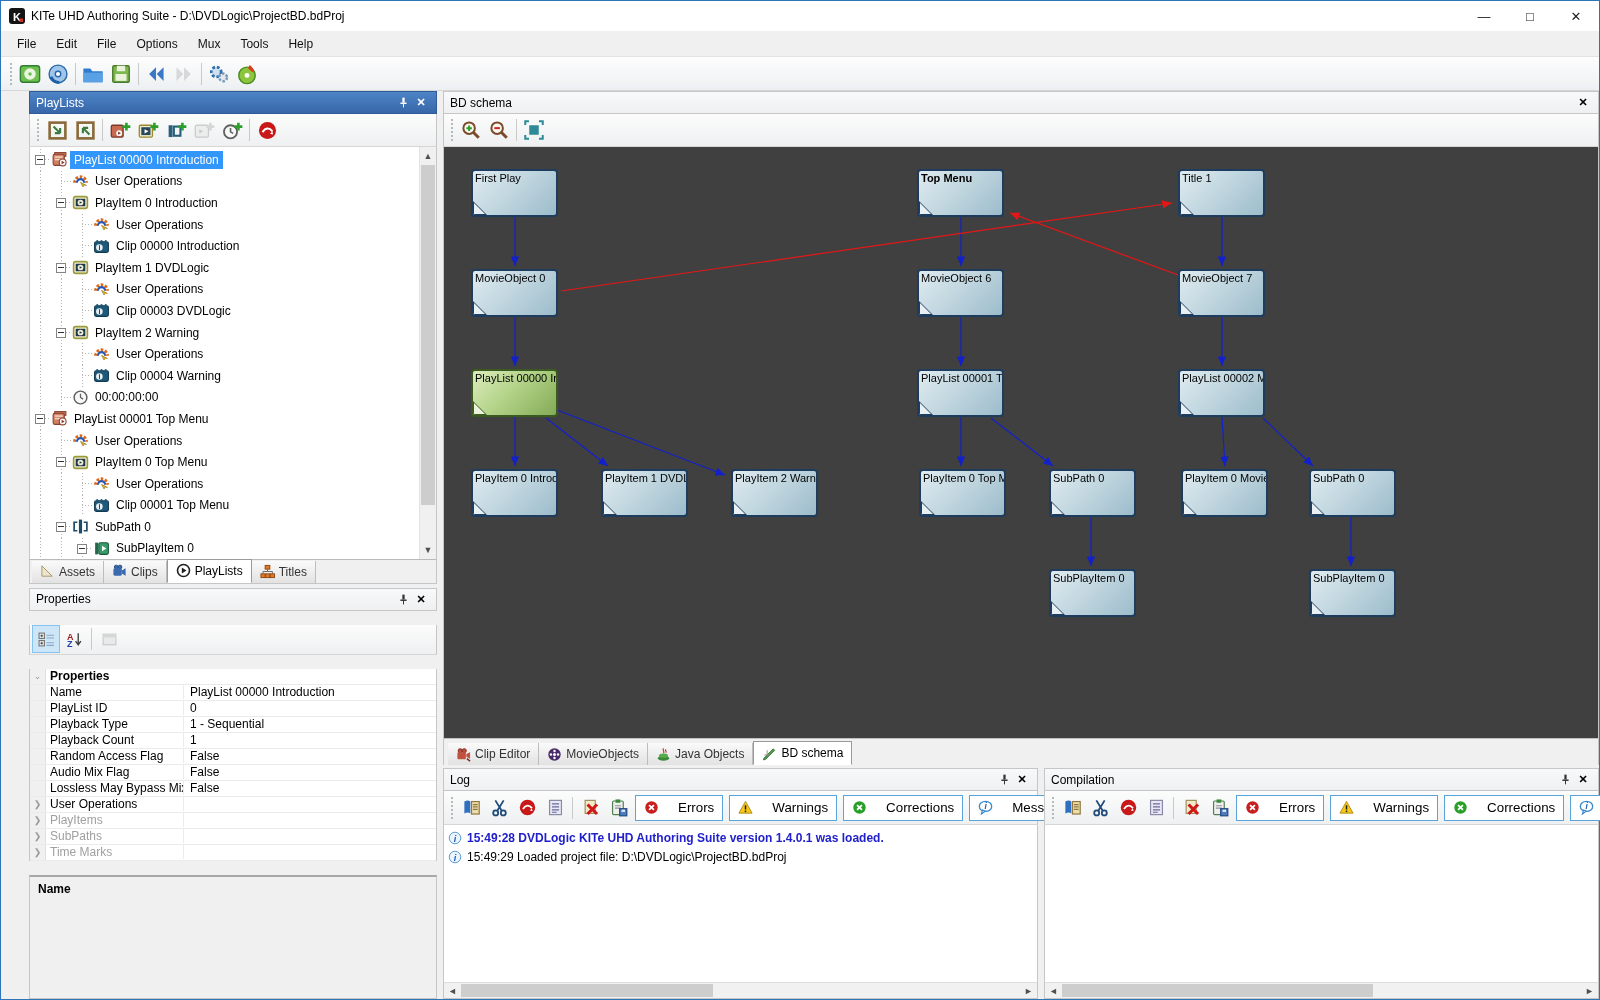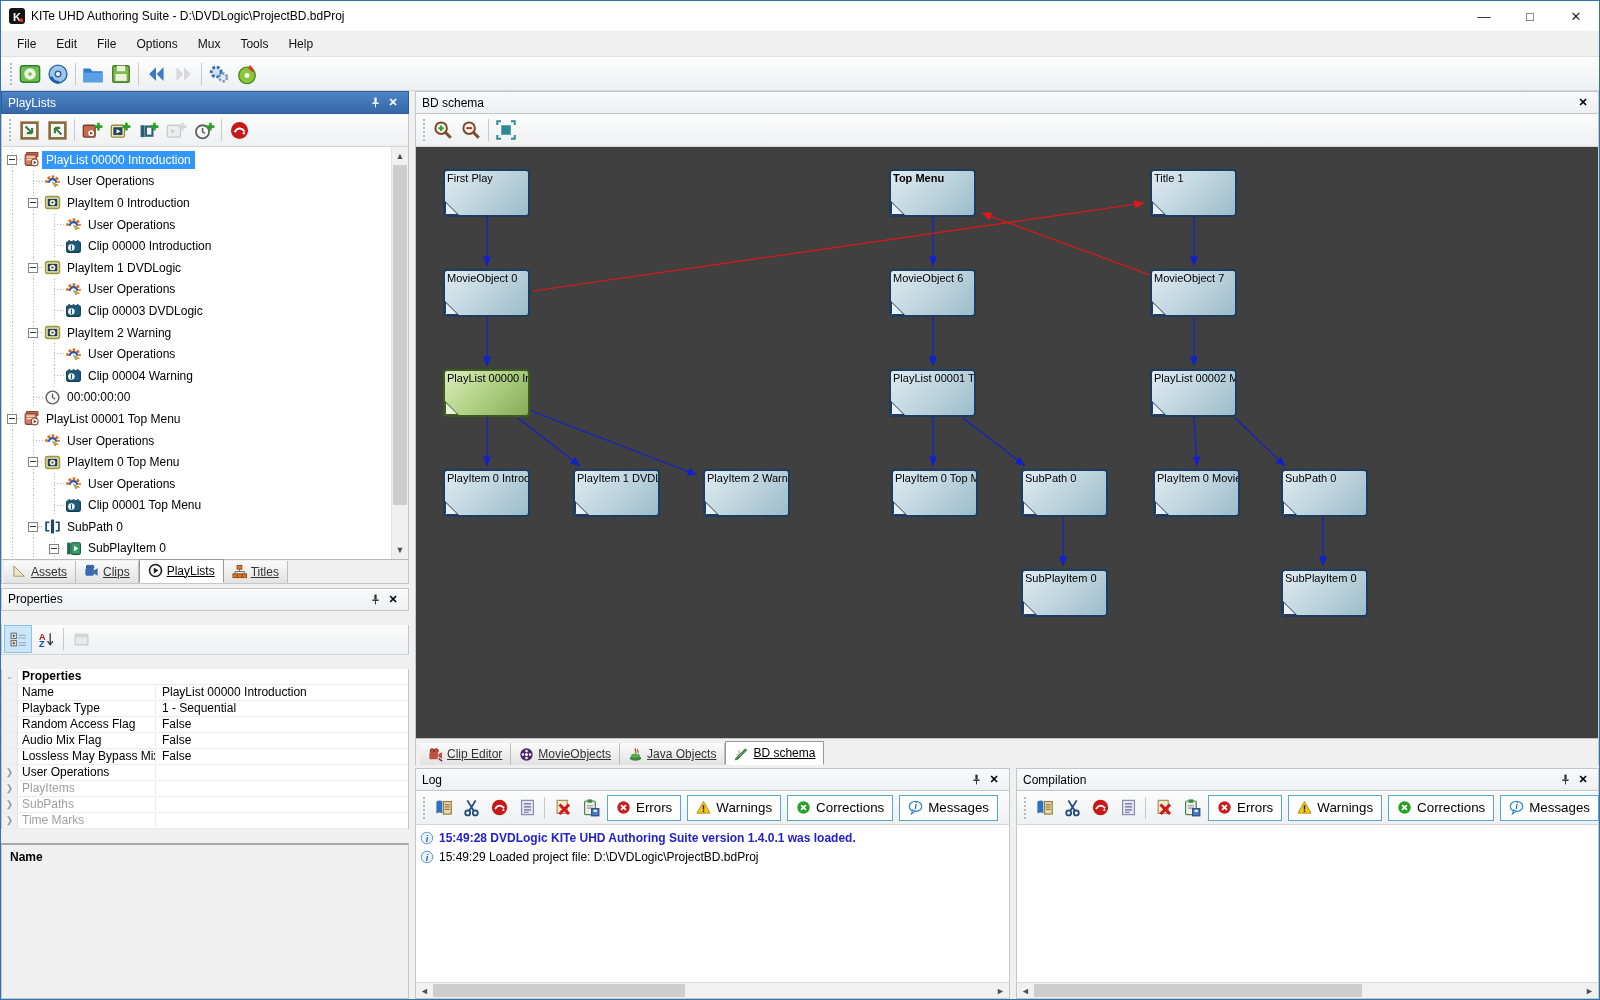--- a/index.html
+++ b/index.html
@@ -18,21 +18,21 @@
   .menu-item { padding:4px 10px; color:#111; }
 
   
   .toolbar { height:34px; background:linear-gradient(#fdfdfd,#edf0f2); border-bottom:1px solid #d6d6d6; display:flex; align-items:center; padding-left:4px; flex:none; }
   .grip { width:5px; height:22px; margin:0 3px; background:repeating-linear-gradient(to bottom,#b9b9b9 0 2px,transparent 2px 4px); background-size:2px 100%; background-repeat:no-repeat; background-position:center; flex:none;}
   .tbi { width:28px; height:28px; border:none; background:transparent; display:flex; align-items:center; justify-content:center; flex:none;}
   .tbi.disabled { opacity:.45; filter:grayscale(1); }
   .sep { width:1px; height:22px; background:#c9c9c9; margin:0 3px; flex:none;}
 
   
-  .dock-body { flex:1; display:flex; background:#f0f0f0; min-height:0;}
+  .dock-body { flex:1; display:flex; background:#f0f0f0; min-height:0;margin-left:28px;}
   .left-dock { width:408px; flex:none; display:flex; flex-direction:column; }
   .v-splitter { width:6px; flex:none; }
   .right-dock { flex:1; display:flex; flex-direction:column; min-width:0;}
 
   .panel-header { height:23px; background:linear-gradient(#f8f9fa,#eef0f1); border:1px solid #c6c6c6; display:flex; align-items:center; padding:0 6px; color:#000; flex:none;}
   .panel-header.blue { background:linear-gradient(#4c84c6,#3767a9); color:#fff; border-color:#2f5c98;}
   .hdr-title { flex:1; }
   .hdr-btn { width:18px; height:16px; display:flex; align-items:center; justify-content:center; font-size:11px; }
   .panel-header.blue .hdr-btn { color:#fff; }
   .panel-toolbar { height:33px; background:linear-gradient(#fcfcfc,#eef0f1); border-left:1px solid #c6c6c6; border-right:1px solid #c6c6c6; border-bottom:1px solid #d6d6d6; display:flex; align-items:center; padding-left:2px; flex:none;}
@@ -53,21 +53,21 @@
   .ticon { width:19px; height:18px; flex:none; display:flex; align-items:center; }
   .tlabel { padding:2px 4px; color:#000; }
   .tlabel.sel { background:#3296fa; color:#fff; }
   .vscroll { width:17px; background:#f0f0f0; border-left:1px solid #e2e2e2; display:flex; flex-direction:column; flex:none;}
   .sbtn { height:17px; display:flex; align-items:center; justify-content:center; color:#505050; font-size:9px; flex:none;}
   .strack { flex:1; position:relative;}
   .sthumb { position:absolute; left:1px; right:1px; background:#cdcdcd;}
 
   
   .tabbar { height:25px; background:#f0f0f0; border:1px solid #c6c6c6; border-top:1px solid #b9b9b9; display:flex; align-items:flex-end; padding-left:2px; flex:none;}
-  .tab { height:22px; display:flex; align-items:center; gap:4px; padding:0 8px; background:linear-gradient(#fafafa,#e2e2e2); border-right:1px solid #bdbdbd; color:#333;text-decoration:underline;}
+  .tab { height:22px; display:flex; align-items:center; gap:4px; padding:0 8px; background:linear-gradient(#fafafa,#e2e2e2); border-right:1px solid #bdbdbd; color:#333;}
   .tab.active { background:#fff; border:1px solid #9a9a9a; border-bottom:1px solid #fff; height:24px; color:#000;}
 
   
   .props-panel { flex:1; display:flex; flex-direction:column; margin-top:4px; min-height:0;gap:14px;}
   .props-grid { background:#fff; border-left:1px solid #c6c6c6; border-right:1px solid #c6c6c6; flex:none;}
   .prow { display:flex; height:16px; border-bottom:1px solid #ebebeb; align-items:center;}
   .prow .gut { width:16px; height:100%; background:#f0f0f0; border-right:1px solid #e0e0e0; flex:none; display:flex; align-items:center; justify-content:center; color:#9a9a9a; font-size:9px;}
   .prow .pname { width:138px; padding:0 4px; border-right:1px solid #ebebeb; overflow:hidden; white-space:nowrap; flex:none;}
   .prow .pval { flex:1; padding:0 6px; overflow:hidden; white-space:nowrap;}
   .prow.cat .pname { font-weight:bold; border-right:none; width:auto;}
@@ -88,21 +88,21 @@
   .node.green .fold-f { border-bottom-color:#eaf2dc;}
 
   .tabstrip { height:27px; background:#f0f0f0; border-top:1px solid #c0c0c0; border-left:1px solid #c6c6c6; border-right:1px solid #c6c6c6; display:flex; align-items:flex-end; padding-left:4px; flex:none;}
 
   
   .bottom-docks { flex:1; display:flex; margin-top:3px; min-height:0;}
   .dockpanel { display:flex; flex-direction:column; min-width:0;}
   .dockpanel.log { width:595px; flex:none;}
   .dockpanel.comp { flex:1;}
   .h-splitter { width:6px; flex:none;}
-  .toggle { height:26px; display:flex; align-items:center; gap:5px; padding:0 8px; background:#fff; border:1px solid #5ba4da; margin:0 3px; flex:none; color:#000;}
+  .toggle { height:26px; display:flex; align-items:center; gap:19px; padding:0 8px; background:#fff; border:1px solid #5ba4da; margin:0 3px; flex:none; color:#000;}
   .dock-content { flex:1; background:#fff; border-left:1px solid #c6c6c6; border-right:1px solid #c6c6c6; padding:3px 4px; overflow:hidden;}
   .logline { display:flex; align-items:center; gap:5px; height:19px; white-space:nowrap;}
   .logline.em { color:#2121cc; font-weight:bold;}
   .hscroll { height:17px; background:#f1f1f1; border:1px solid #c6c6c6; border-top:1px solid #dcdcdc; display:flex; flex:none;}
   .hscroll .sbtn { width:17px; height:100%; }
   .htrack { flex:1; position:relative;}
   .hthumb { position:absolute; top:1px; bottom:1px; background:#cdcdcd;}
 </style>
 </head>
 <body>
@@ -627,22 +627,32 @@
               <span class="gut">⌄</span>
               <span class="pname" style="font-size:12px;">Properties</span>
             </div>
             <div class="prow ">
               <span class="gut"></span>
               <span class="pname">Name</span>
               <span class="pval">PlayList 00000 Introduction</span>
             </div>
             <div class="prow ">
               <span class="gut"></span>
+              <span class="pname">PlayList ID</span>
+              <span class="pval">0</span>
+            </div>
+            <div class="prow ">
+              <span class="gut"></span>
               <span class="pname">Playback Type</span>
               <span class="pval">1 - Sequential</span>
+            </div>
+            <div class="prow ">
+              <span class="gut"></span>
+              <span class="pname">Playback Count</span>
+              <span class="pval">1</span>
             </div>
             <div class="prow ">
               <span class="gut"></span>
               <span class="pname">Random Access Flag</span>
               <span class="pval">False</span>
             </div>
             <div class="prow ">
               <span class="gut"></span>
               <span class="pname">Audio Mix Flag</span>
               <span class="pval">False</span>

